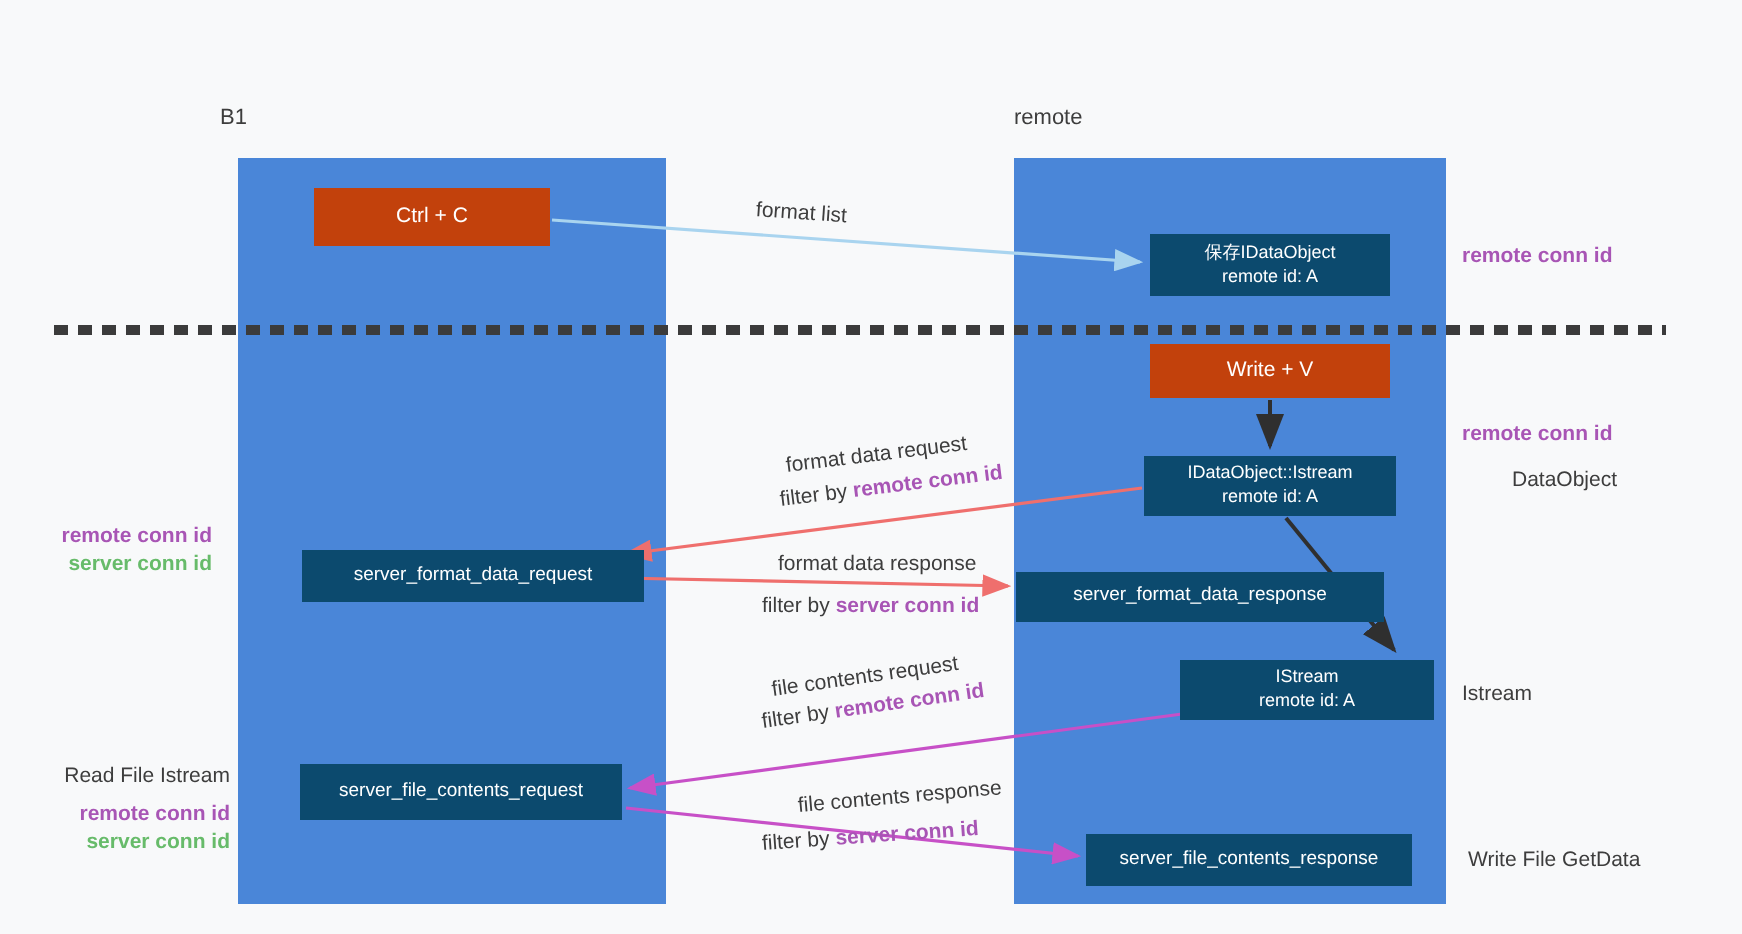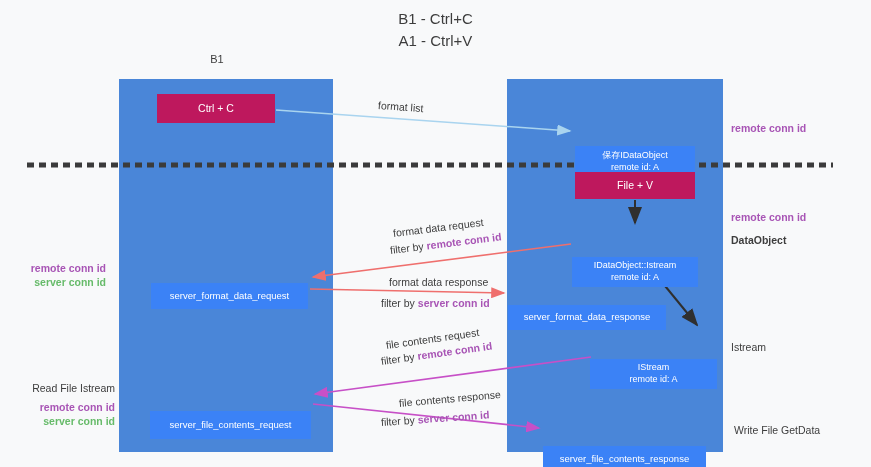--- a/index.html
+++ b/index.html
@@ -1,47 +1,44 @@
 <!DOCTYPE html>
 <html><head>
 <meta charset="utf-8">
 <style>
   html,body{margin:0;padding:0;background:#f8f9fa;font-family:"Liberation Sans",sans-serif;}
   #canvas{position:relative;width:871px;height:467px;background:#f8f9fa;overflow:hidden;}
   .lane{position:absolute;top:79px;height:373px;background:#4a86d8;z-index:1;}
   #svg-layer{position:absolute;left:0;top:0;z-index:2;pointer-events:none;}
   .node{position:absolute;z-index:3;display:flex;flex-direction:column;align-items:center;justify-content:center;
         color:#fff;text-align:center;line-height:1.3;}
-  .green{background:#be185d;font-size:10.5px;}
-  .orange{background:#3b82f6;margin-top:29px;}
+  .green{background:#c2410c;font-size:10.5px;}
+  .orange{background:#0c4a6e;}
   .two-line{font-size:9px;}
   .one-line{font-size:9.5px;}
   .title{position:absolute;left:0;top:8px;width:871px;text-align:center;z-index:4;
          font-size:15px;color:#3d3d3d;line-height:1.45;}
-  .lane-header{position:absolute;z-index:4;text-align:center;font-size:11px;color:#3d3d3d;line-height:1.35;}
+  .lane-header{position:absolute;z-index:4;text-align:left;font-size:11px;color:#3d3d3d;line-height:1.35;}
   .lbl{position:absolute;z-index:4;font-size:10.5px;color:#3d3d3d;white-space:nowrap;transform-origin:left center;}
   .purple{color:#a855b5;font-weight:bold;}
   .greentxt{color:#67bb6a;font-weight:bold;}
   .flt{margin-right:3px;}
   .left-group{text-align:right;line-height:14px;}
 </style>
 </head>
 <body>
 
 <div id="canvas">
 
-  <div class="title">
-    <div>B1 - Ctrl+C</div>
-    <div>A1 - Ctrl+V</div>
-  </div>
 
   <div class="lane-header" style="left:110px;top:52px;width:214px;">
     <div>B1</div>
   </div>
   <div class="lane-header" style="left:507px;top:52px;width:216px;">
+    <div>remote</div>
   </div>
 
   <div class="lane" style="left:119px;width:214px;"></div>
   <div class="lane" style="left:507px;width:216px;"></div>
 
   <svg id="svg-layer" width="871" height="467">
     <defs>
       <marker id="ah-blue" markerWidth="9" markerHeight="7" refX="8" refY="3.5" orient="auto">
         <path d="M0,0 L9,3.5 L0,7 z" fill="#a9d4ef"></path>
       </marker>
@@ -68,33 +65,33 @@
   <div class="node green" style="left:157px;top:94px;width:118px;height:29px;">
     <span>Ctrl + C</span>
   </div>
 
   <div class="node orange two-line" style="left:575px;top:117px;width:120px;height:31px;">
     <span>保存IDataObject</span>
     <span>remote id: A</span>
   </div>
 
   <div class="node green" style="left:575px;top:172px;width:120px;height:27px;">
-    <span>File + V</span>
+    <span>Write + V</span>
   </div>
 
   <div class="node orange two-line" style="left:572px;top:228px;width:126px;height:30px;">
     <span>IDataObject::Istream</span>
     <span>remote id: A</span>
   </div>
 
-  <div class="node orange one-line" style="left:151px;top:254px;width:157px;height:26px;">
+  <div class="node orange one-line" style="left:151px;top:275px;width:171px;height:26px;">
     <span>server_format_data_request</span>
   </div>
 
-  <div class="node orange one-line" style="left:508px;top:276px;width:158px;height:25px;">
+  <div class="node orange one-line" style="left:508px;top:286px;width:184px;height:25px;">
     <span>server_format_data_response</span>
   </div>
 
   <div class="node orange two-line" style="left:590px;top:330px;width:127px;height:30px;">
     <span>IStream</span>
     <span>remote id: A</span>
   </div>
 
   <div class="node orange one-line" style="left:543px;top:417px;width:163px;height:26px;">
     <span>server_file_contents_response</span>
@@ -132,17 +129,17 @@
   </div>
 
   <div class="lbl left-group" style="left:12px;top:381px;width:103px;">
     <div>Read File Istream</div>
     <div class="purple" style="margin-top:5px;">remote conn id</div>
     <div class="greentxt">server conn id</div>
   </div>
 
   <div class="lbl purple" style="left:731px;top:122px;">remote conn id</div>
   <div class="lbl purple" style="left:731px;top:211px;">remote conn id</div>
-  <div class="lbl" style="left:731px;top:234px;font-weight:bold;">DataObject</div>
+  <div class="lbl" style="left:756px;top:234px;">DataObject</div>
   <div class="lbl" style="left:731px;top:341px;">Istream</div>
   <div class="lbl" style="left:734px;top:424px;">Write File GetData</div>
 
 </div>
 
 </body></html>

